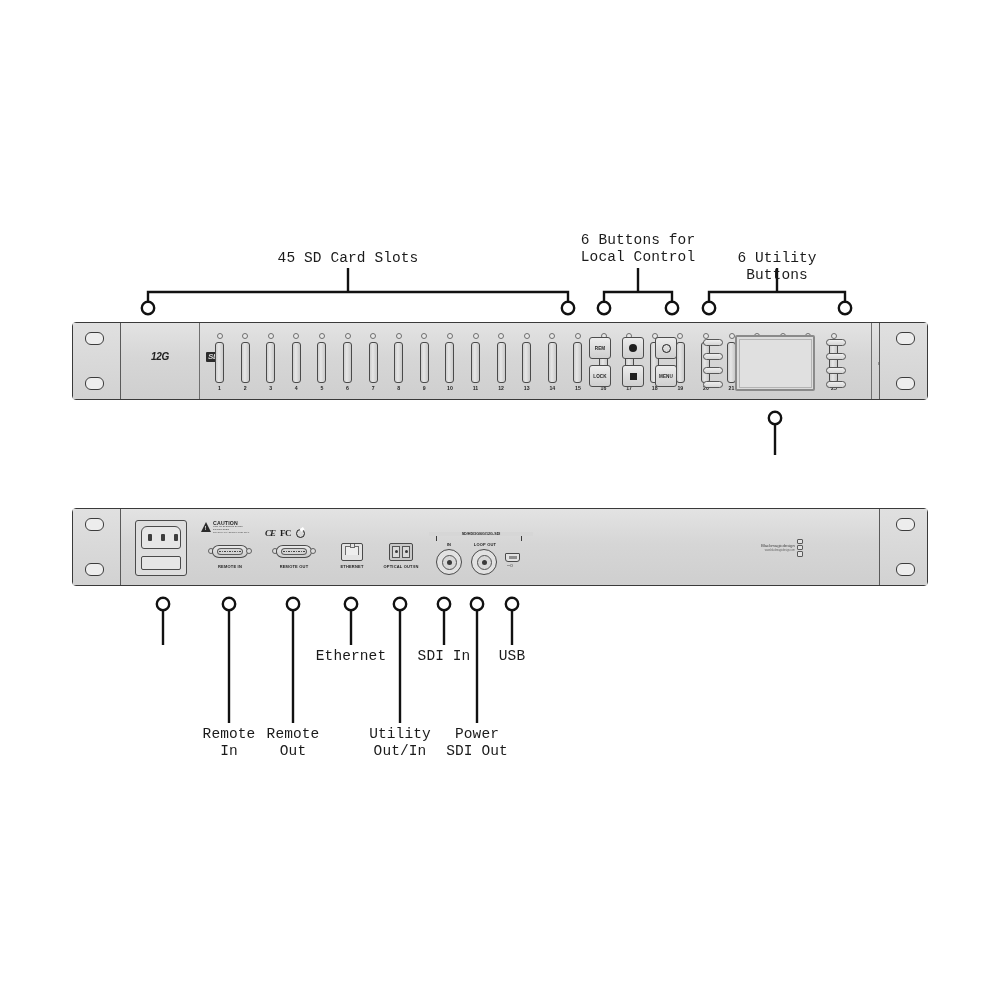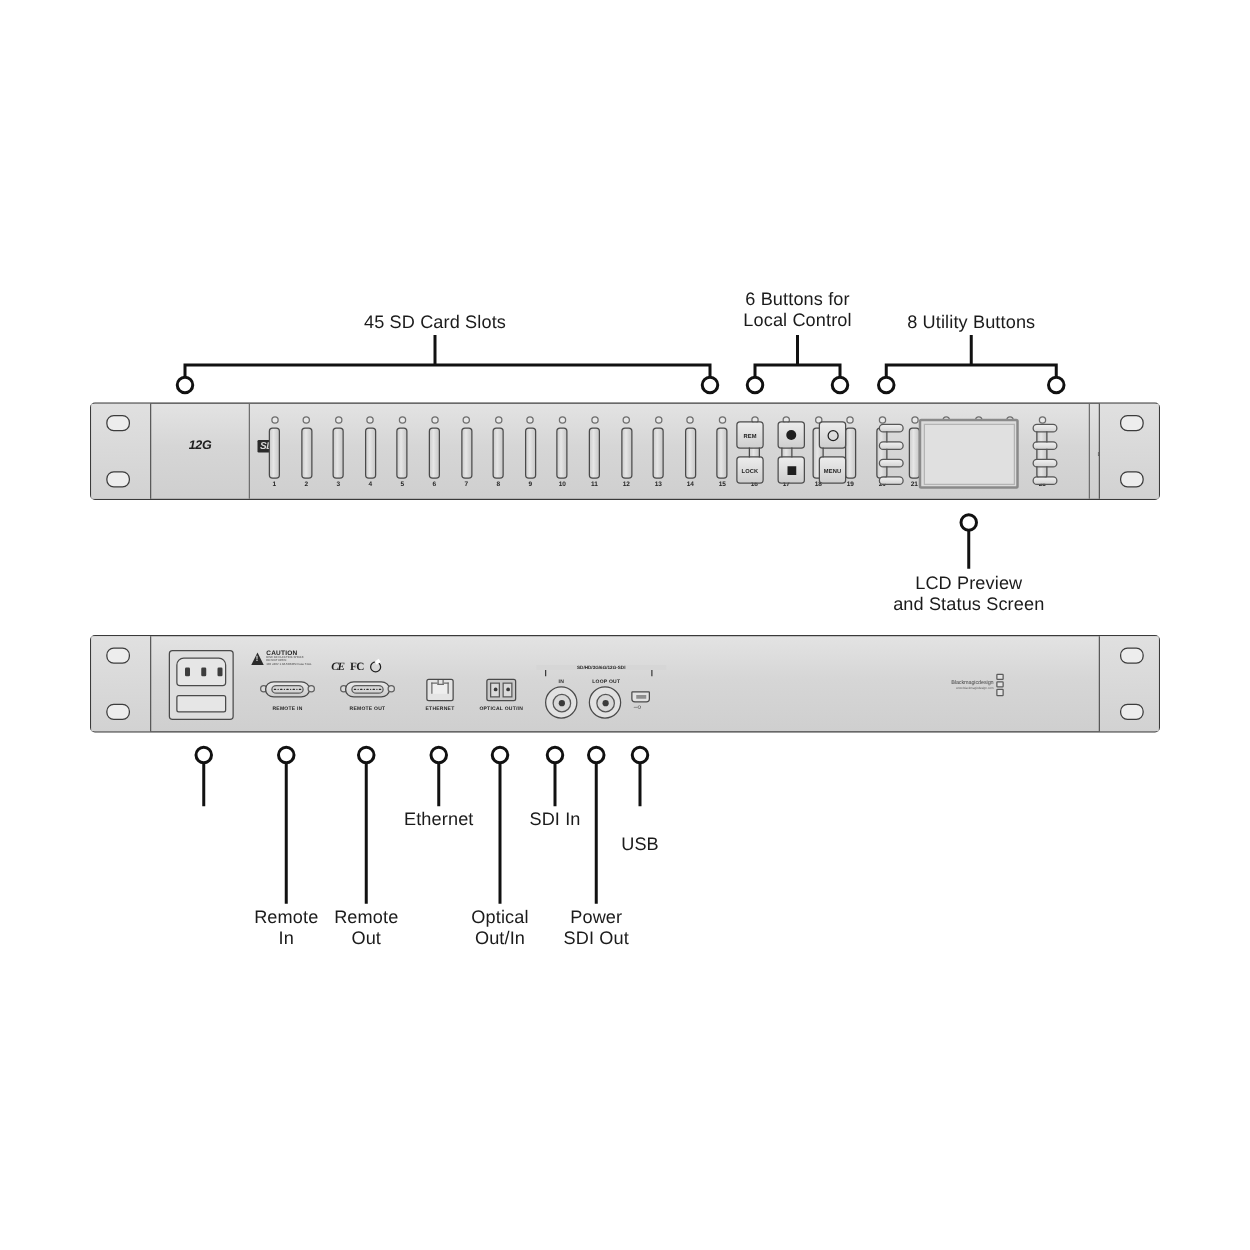--- a/index.html
+++ b/index.html
@@ -26,21 +26,21 @@
     position: absolute;
     left: 0;
     top: 0;
     width: 1000px;
     height: 1000px;
   }
 
   
   .callout-label {
     position: absolute;
-    font-family: Liberation Sans, sans-serif;
+    font-family: Liberation Mono, monospace;
     font-size: 14.5px;
     line-height: 17px;
     color: #1b1b1b;
     white-space: pre-line;
     text-align: center;
     letter-spacing: 0.1px;
   }
 
   
   .panel {
@@ -559,43 +559,41 @@
       <circle cx="477" cy="604" r="6.2"></circle>
       <circle cx="512" cy="604" r="6.2"></circle>
     </g>
   </svg>
 
   <div class="callout-label" style="left:248px; top:250px; width:200px;">45 SD Card Slots</div>
 
   <div class="callout-label" style="left:568px; top:232px; width:140px;">6 Buttons for
 Local Control</div>
 
-  <div class="callout-label" style="left:707px; top:250px; width:140px;">8 Utility Buttons</div>
-
-  <div class="callout-label" style="left:685px; top:459px; width:180px;">LCD Preview
-and Status Screen</div>
+  <div class="callout-label" style="left:707px; top:250px; width:140px;">6 Utility Buttons</div>
+
 
 
   <div class="callout-label" style="left:179px; top:726px; width:100px;">Remote
 In</div>
 
   <div class="callout-label" style="left:243px; top:726px; width:100px;">Remote
 Out</div>
 
   <div class="callout-label" style="left:301px; top:648px; width:100px;">Ethernet</div>
 
-  <div class="callout-label" style="left:350px; top:726px; width:100px;">Optical
+  <div class="callout-label" style="left:350px; top:726px; width:100px;">Utility
 Out/In</div>
 
   <div class="callout-label" style="left:394px; top:648px; width:100px;">SDI In</div>
 
   <div class="callout-label" style="left:427px; top:726px; width:100px;">Power
 SDI Out</div>
 
-  <div class="callout-label" style="left:462px; top:648px; width:100px;margin-top:20px;">USB</div>
+  <div class="callout-label" style="left:462px; top:648px; width:100px;">USB</div>
 
   <div class="panel" style="left:72px; top:322px; width:856px; height:78px;">
 
     <div class="rack-ear" style="left:0; top:0; width:48px; height:100%;">
       <div class="ear-hole" style="left:12px; top:9px;"></div>
       <div class="ear-hole" style="left:12px; bottom:9px;"></div>
     </div>
 
     <div class="badge-12g" style="left:78px; top:28px;">
       <span class="g12">12G</span>

